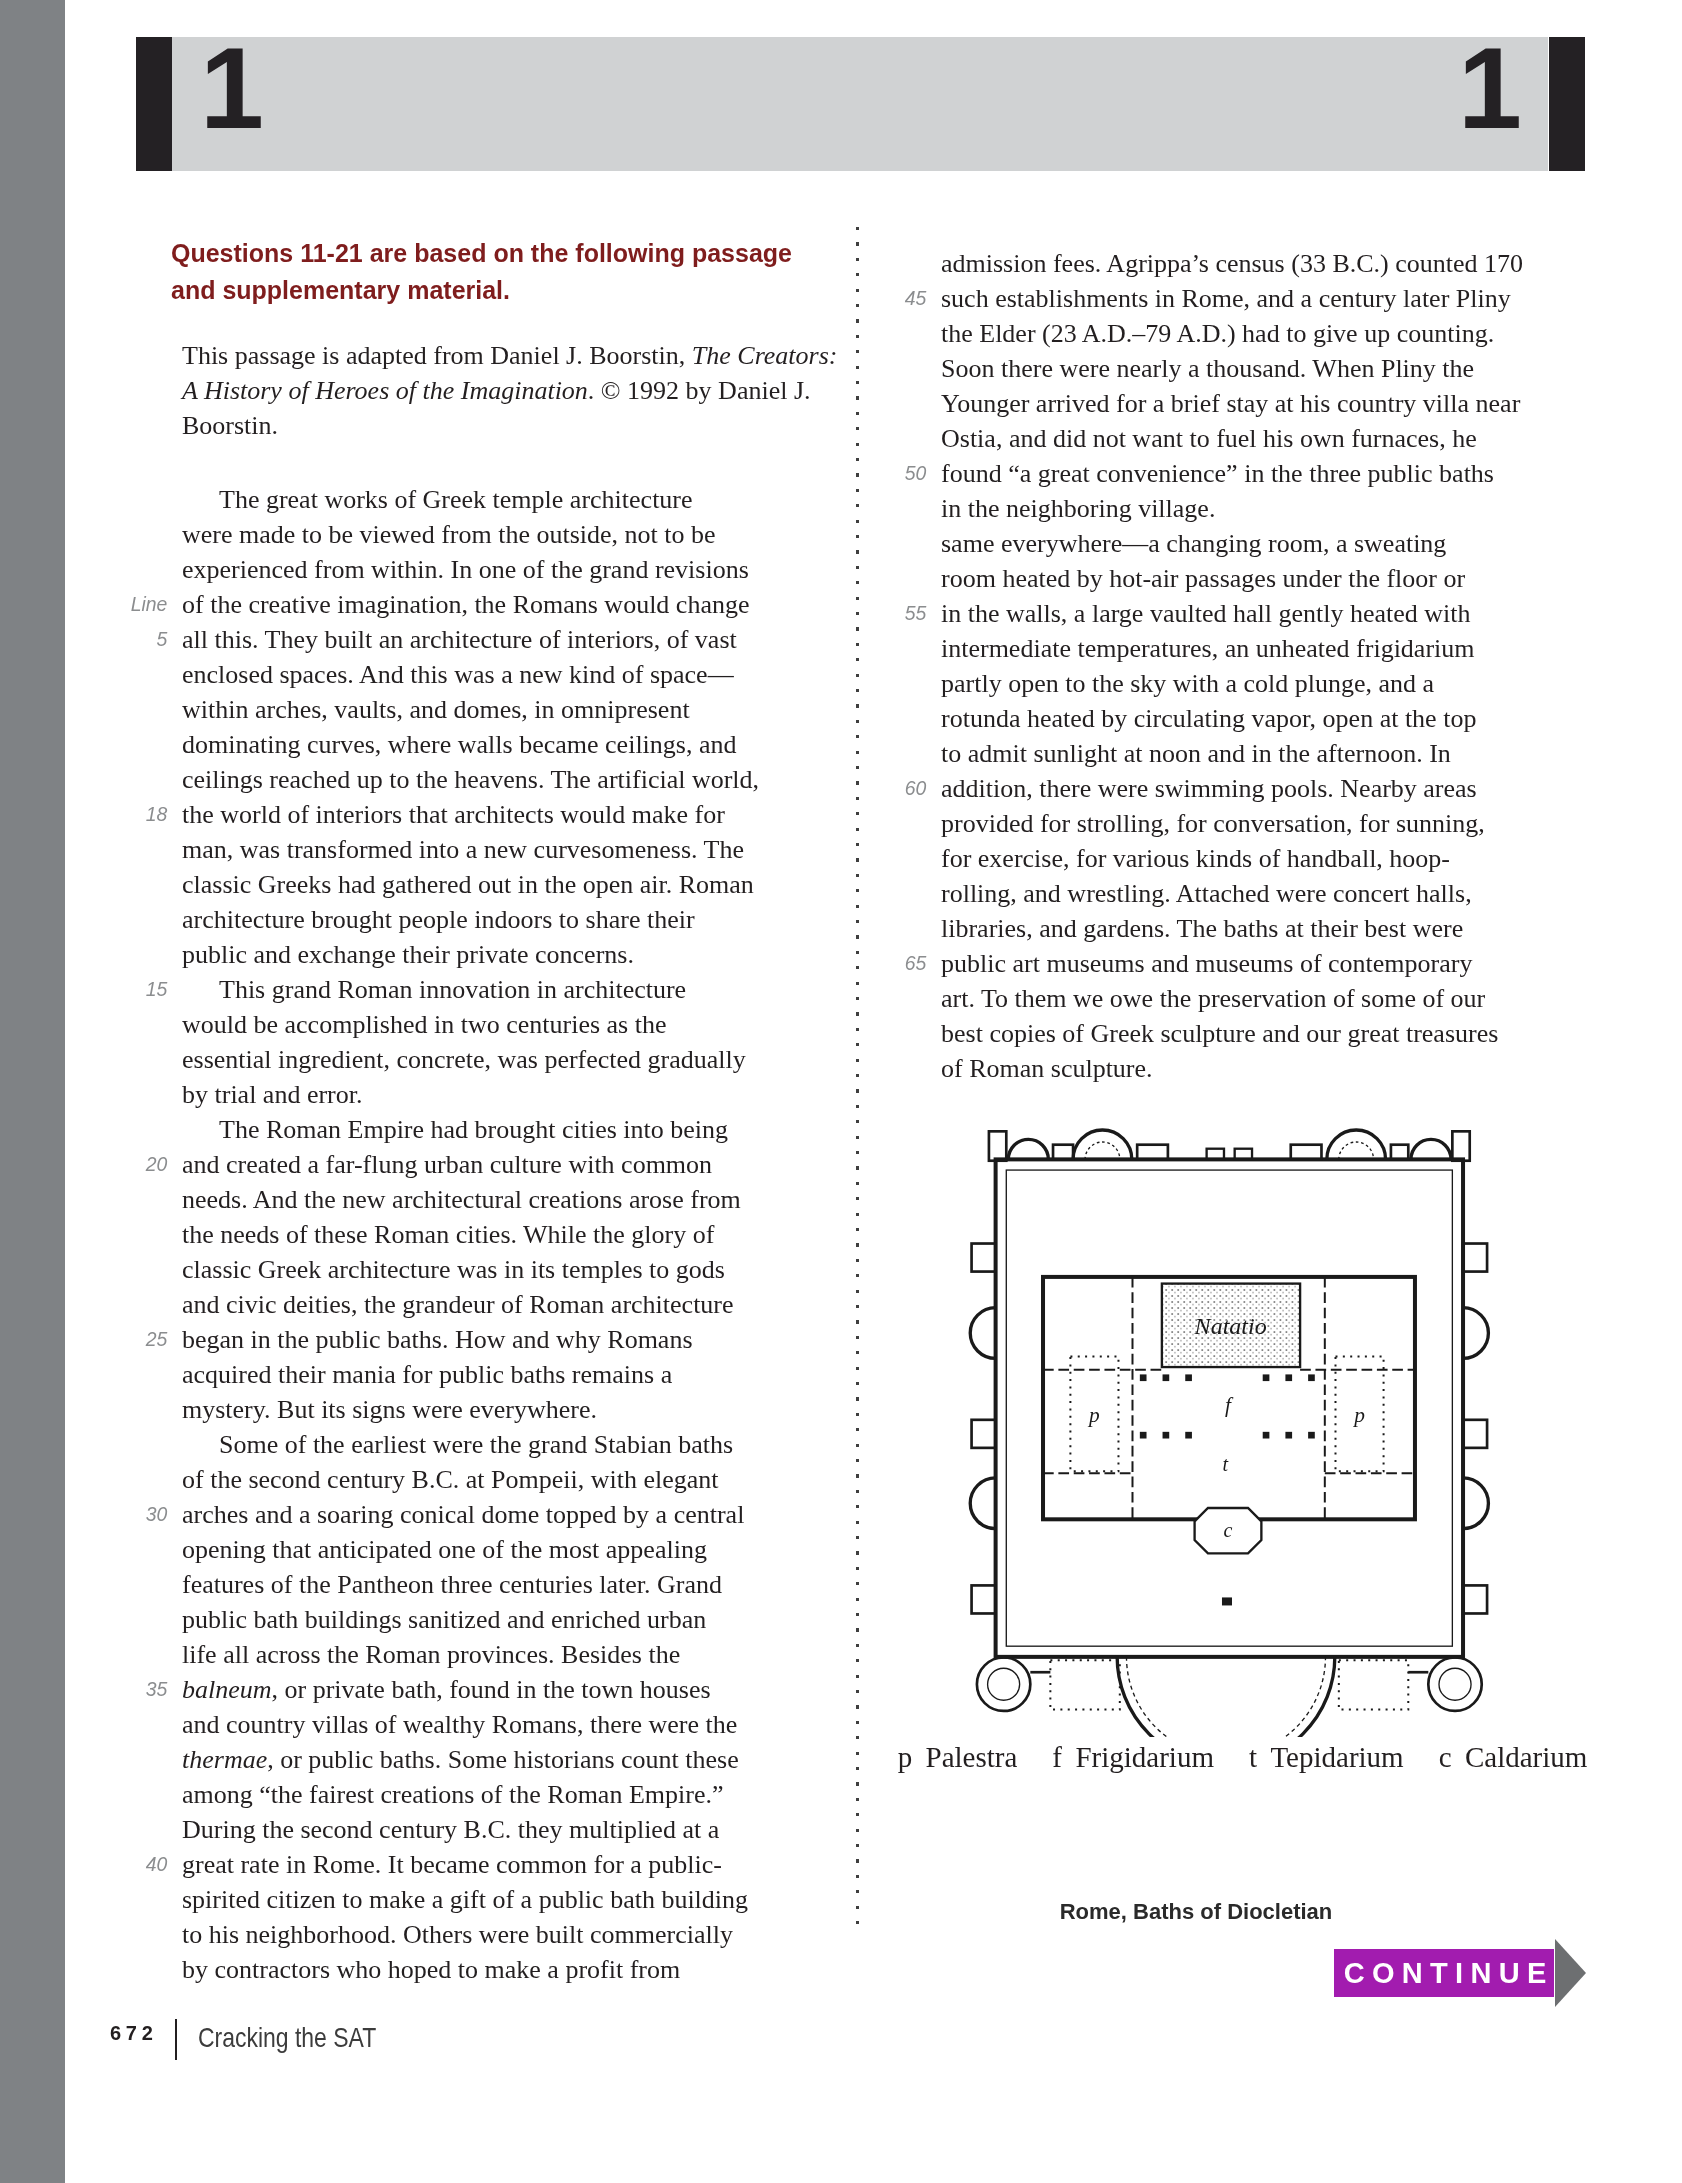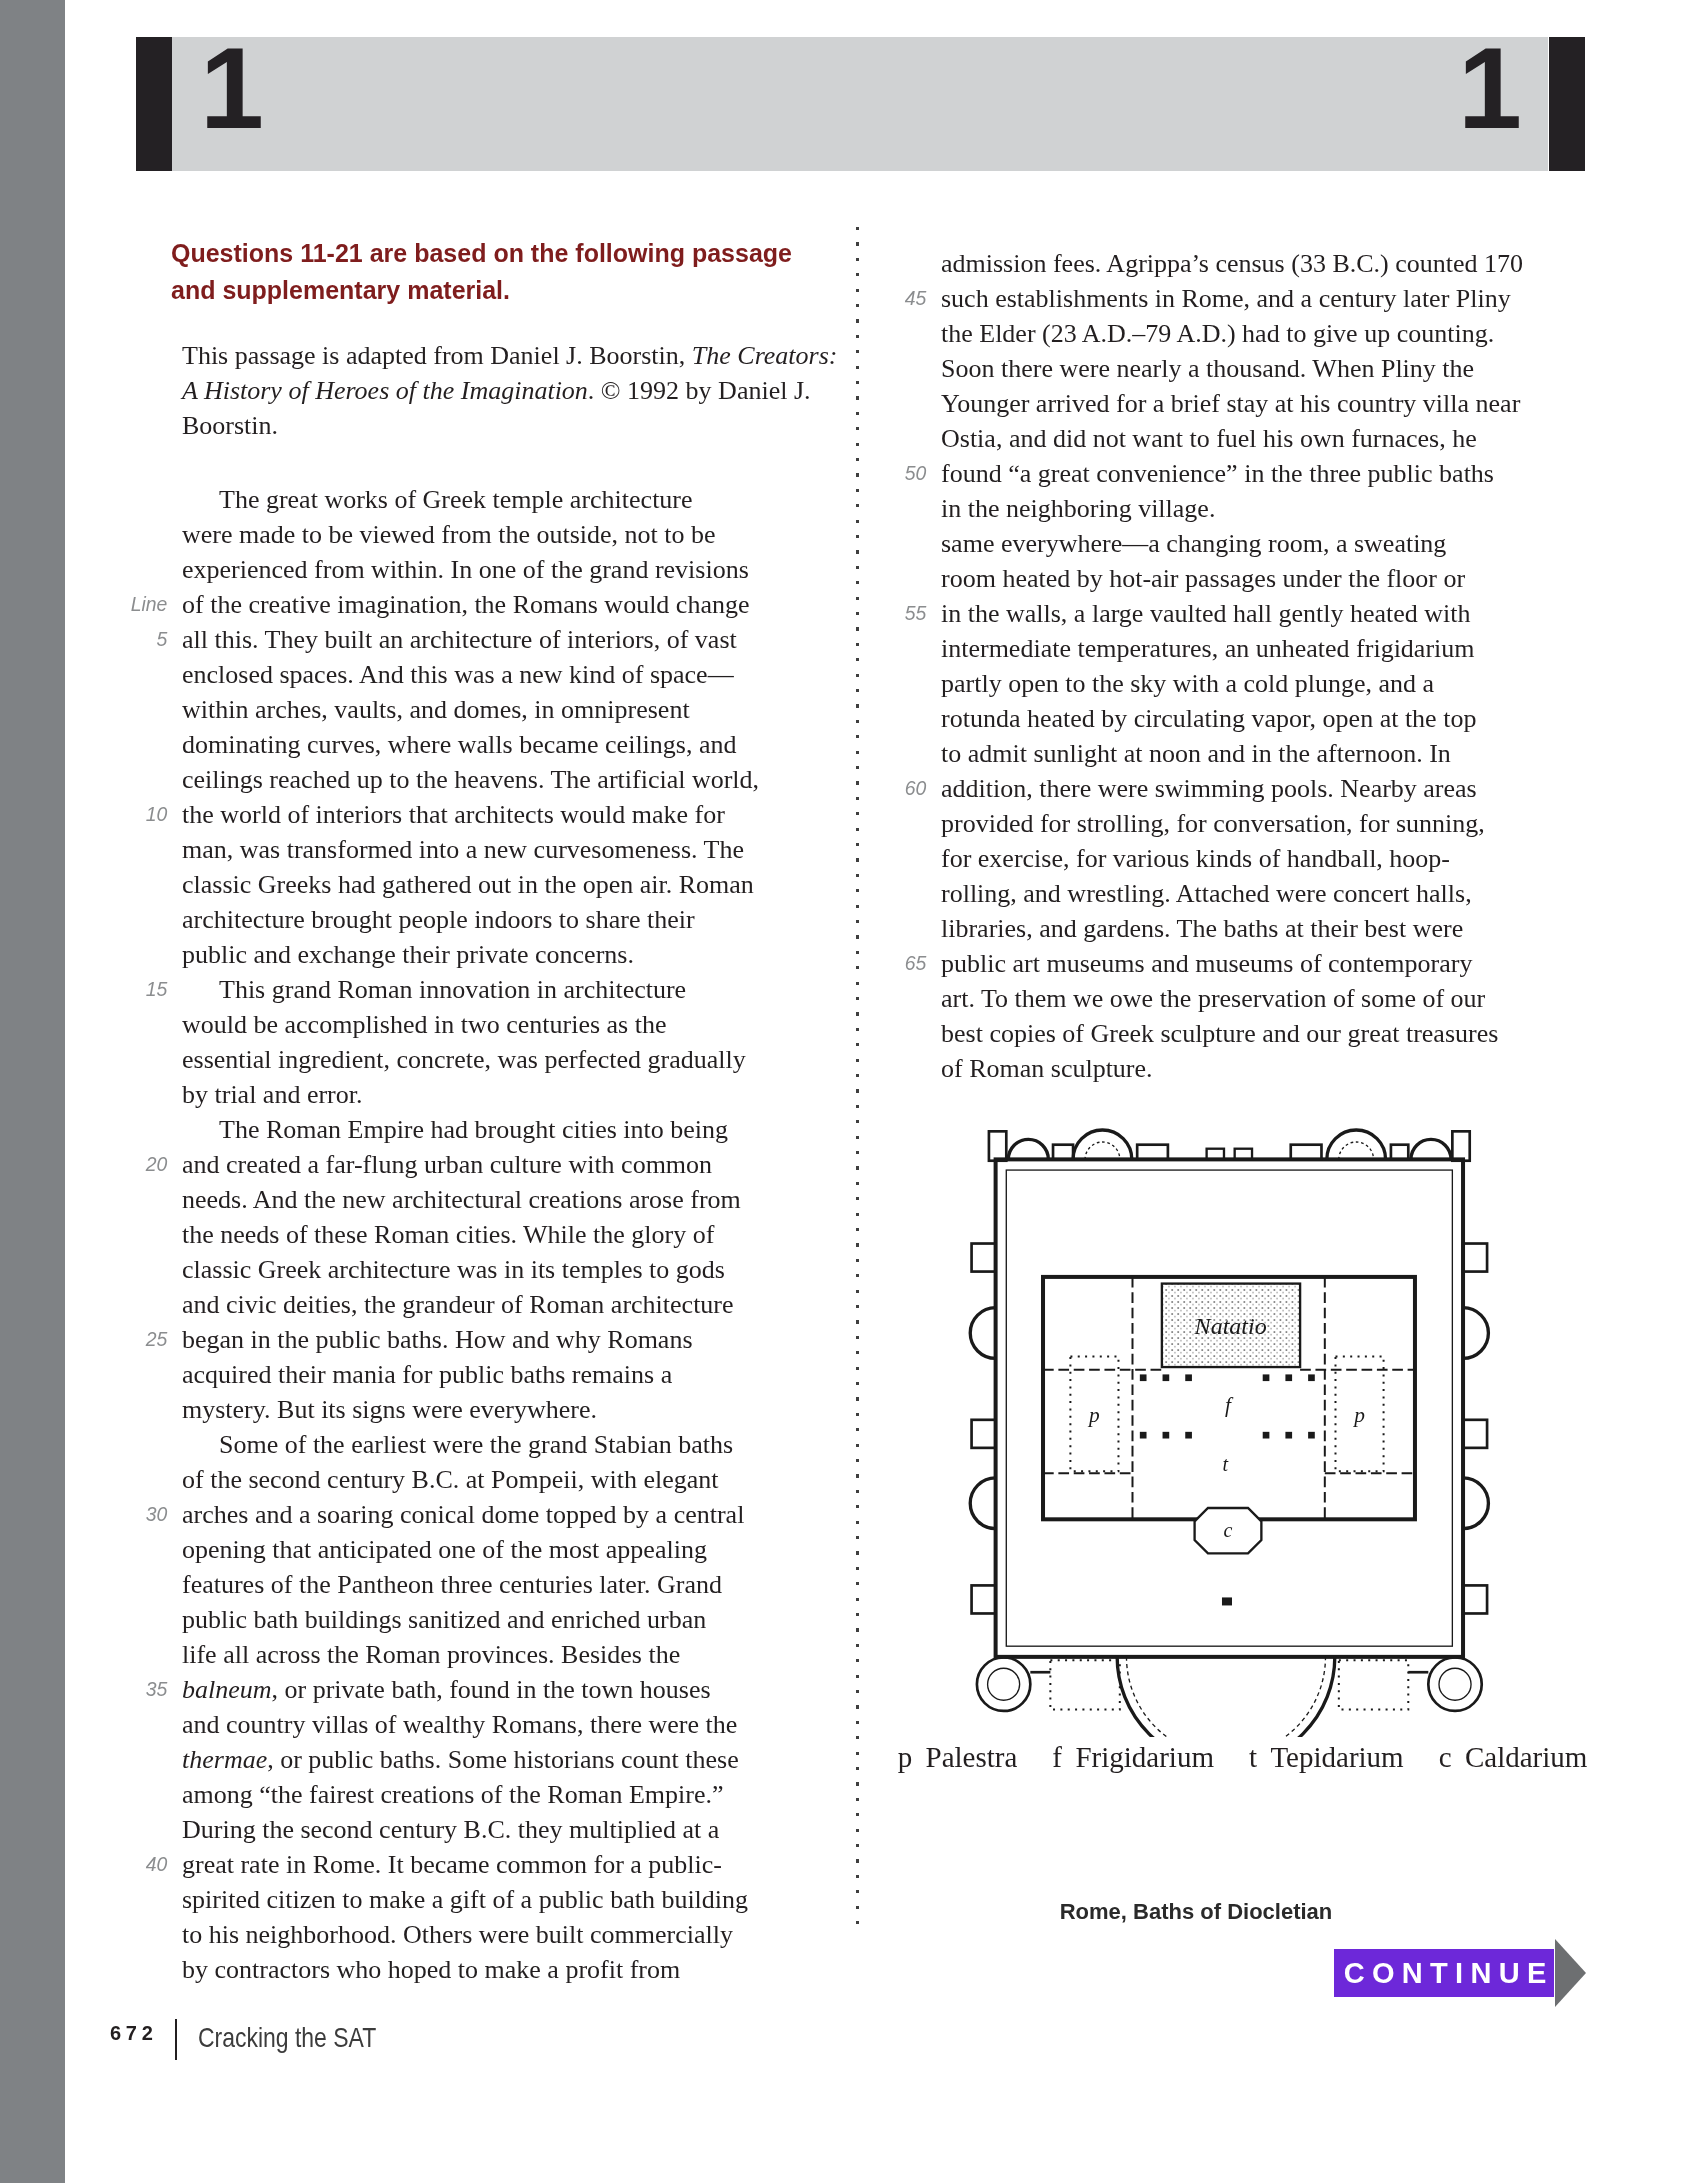--- a/index.html
+++ b/index.html
@@ -36,21 +36,21 @@
   .ltext.ind{padding-left:37px;}
   
   .plan-wrap{position:absolute;left:942px;top:1126px;width:588px;height:611px;}
   .plan-label{font-family:"Liberation Serif",serif;font-style:italic;fill:#1a1a1a;}
   .legend{position:absolute;left:922px;top:1741px;width:641px;display:flex;justify-content:center;
     gap:35px;font-family:"Liberation Serif",serif;font-size:29px;color:#231f20;}
   .legend .pair{display:flex;gap:13.4px;white-space:nowrap;}
   .fig-caption{position:absolute;left:922px;top:1899px;width:548px;text-align:center;
     font-size:22px;font-weight:700;color:#2a2a2a;}
   
-  .continue{position:absolute;left:1334px;top:1949px;width:220px;height:48px;background:#6d28d9;
+  .continue{position:absolute;left:1334px;top:1949px;width:220px;height:48px;background:#a21caf;
     display:flex;align-items:center;justify-content:center;}
   .continue span{color:#ffffff;font-size:29px;font-weight:700;letter-spacing:7.3px;padding-left:9.4px;}
   .continue-tip{position:absolute;left:1555px;top:1939px;width:0;height:0;
     border-left:31px solid #6d6f71;border-top:34px solid transparent;border-bottom:34px solid transparent;}
   
   .footer{position:absolute;left:110px;top:2019px;height:43px;}
   .page-num{position:absolute;left:0;top:2.7px;font-size:20px;font-weight:700;letter-spacing:4.7px;color:#231f20;}
   .foot-bar{position:absolute;left:65px;top:0;width:2px;height:41px;background:#231f20;}
   .book-title{position:absolute;left:88px;top:2.7px;font-size:28px;color:#3c3c3c;
     transform:scaleX(.82);transform-origin:left center;white-space:nowrap;}
@@ -82,21 +82,21 @@
 <div class="lines lines-left">
     <div class="pline"><span class="lnum"></span><span class="ltext ind"><span>The great works of Greek temple architecture</span></span></div>
     <div class="pline"><span class="lnum"></span><span class="ltext"><span>were made to be viewed from the outside, not to be</span></span></div>
     <div class="pline"><span class="lnum"></span><span class="ltext"><span>experienced from within. In one of the grand revisions</span></span></div>
     <div class="pline"><span class="lnum">Line</span><span class="ltext"><span>of the creative imagination, the Romans would change</span></span></div>
     <div class="pline"><span class="lnum">5</span><span class="ltext"><span>all this. They built an architecture of interiors, of vast</span></span></div>
     <div class="pline"><span class="lnum"></span><span class="ltext"><span>enclosed spaces. And this was a new kind of space—</span></span></div>
     <div class="pline"><span class="lnum"></span><span class="ltext"><span>within arches, vaults, and domes, in omnipresent</span></span></div>
     <div class="pline"><span class="lnum"></span><span class="ltext"><span>dominating curves, where walls became ceilings, and</span></span></div>
     <div class="pline"><span class="lnum"></span><span class="ltext"><span>ceilings reached up to the heavens. The artificial world,</span></span></div>
-    <div class="pline"><span class="lnum">10</span><span class="ltext"><span>the world of interiors that architects would make for</span></span></div>
+    <div class="pline"><span class="lnum">18</span><span class="ltext"><span>the world of interiors that architects would make for</span></span></div>
     <div class="pline"><span class="lnum"></span><span class="ltext"><span>man, was transformed into a new curvesomeness. The</span></span></div>
     <div class="pline"><span class="lnum"></span><span class="ltext"><span>classic Greeks had gathered out in the open air. Roman</span></span></div>
     <div class="pline"><span class="lnum"></span><span class="ltext"><span>architecture brought people indoors to share their</span></span></div>
     <div class="pline"><span class="lnum"></span><span class="ltext"><span>public and exchange their private concerns.</span></span></div>
     <div class="pline"><span class="lnum">15</span><span class="ltext ind"><span>This grand Roman innovation in architecture</span></span></div>
     <div class="pline"><span class="lnum"></span><span class="ltext"><span>would be accomplished in two centuries as the</span></span></div>
     <div class="pline"><span class="lnum"></span><span class="ltext"><span>essential ingredient, concrete, was perfected gradually</span></span></div>
     <div class="pline"><span class="lnum"></span><span class="ltext"><span>by trial and error.</span></span></div>
     <div class="pline"><span class="lnum"></span><span class="ltext ind"><span>The Roman Empire had brought cities into being</span></span></div>
     <div class="pline"><span class="lnum">20</span><span class="ltext"><span>and created a far-flung urban culture with common</span></span></div>

